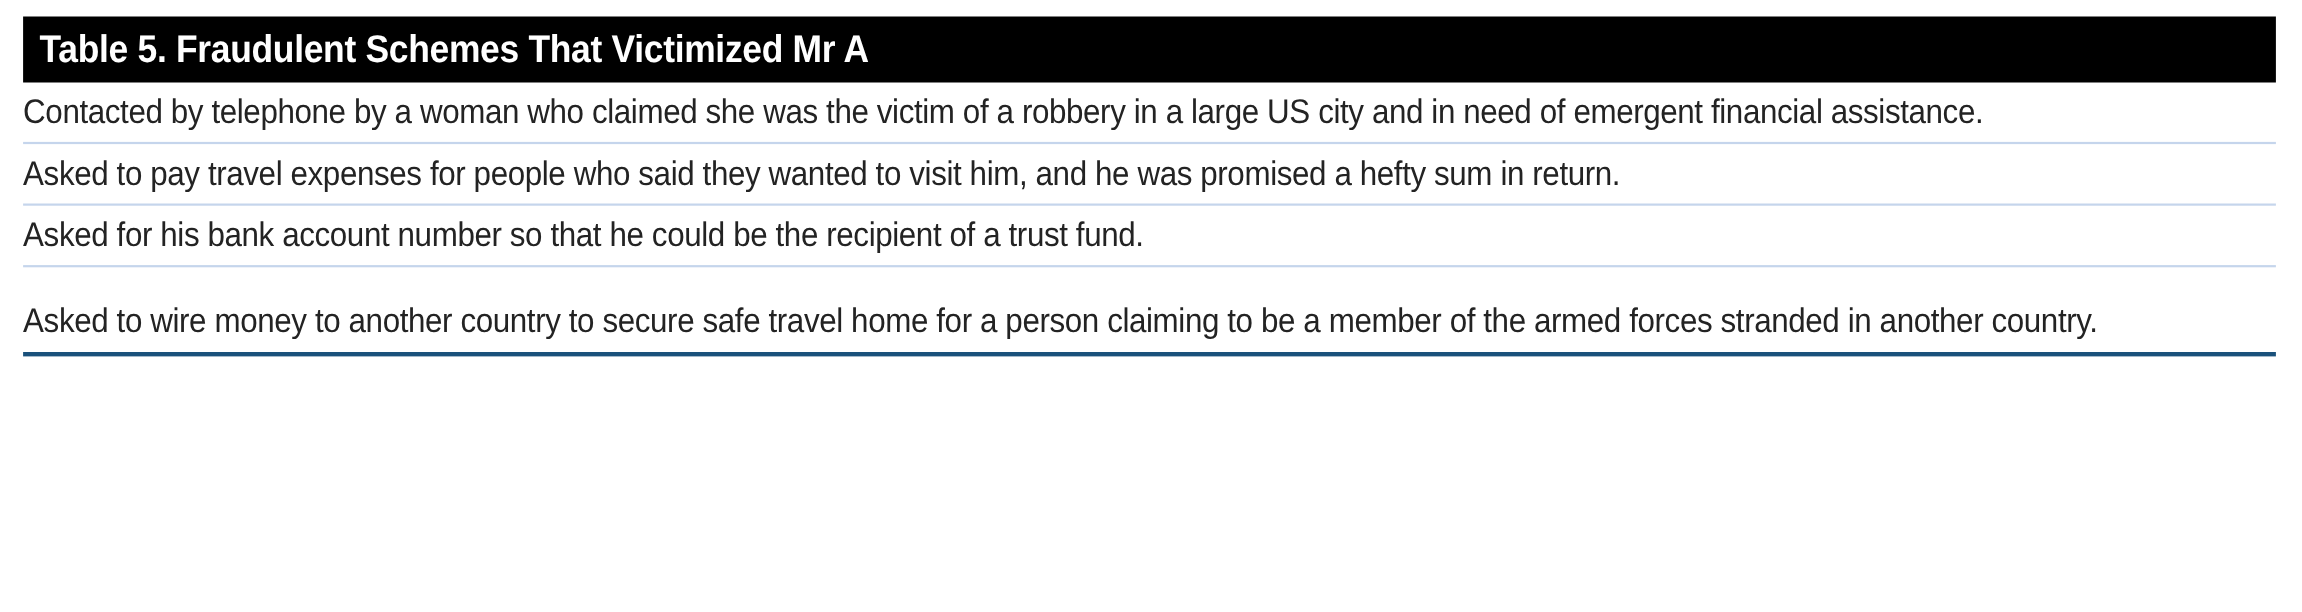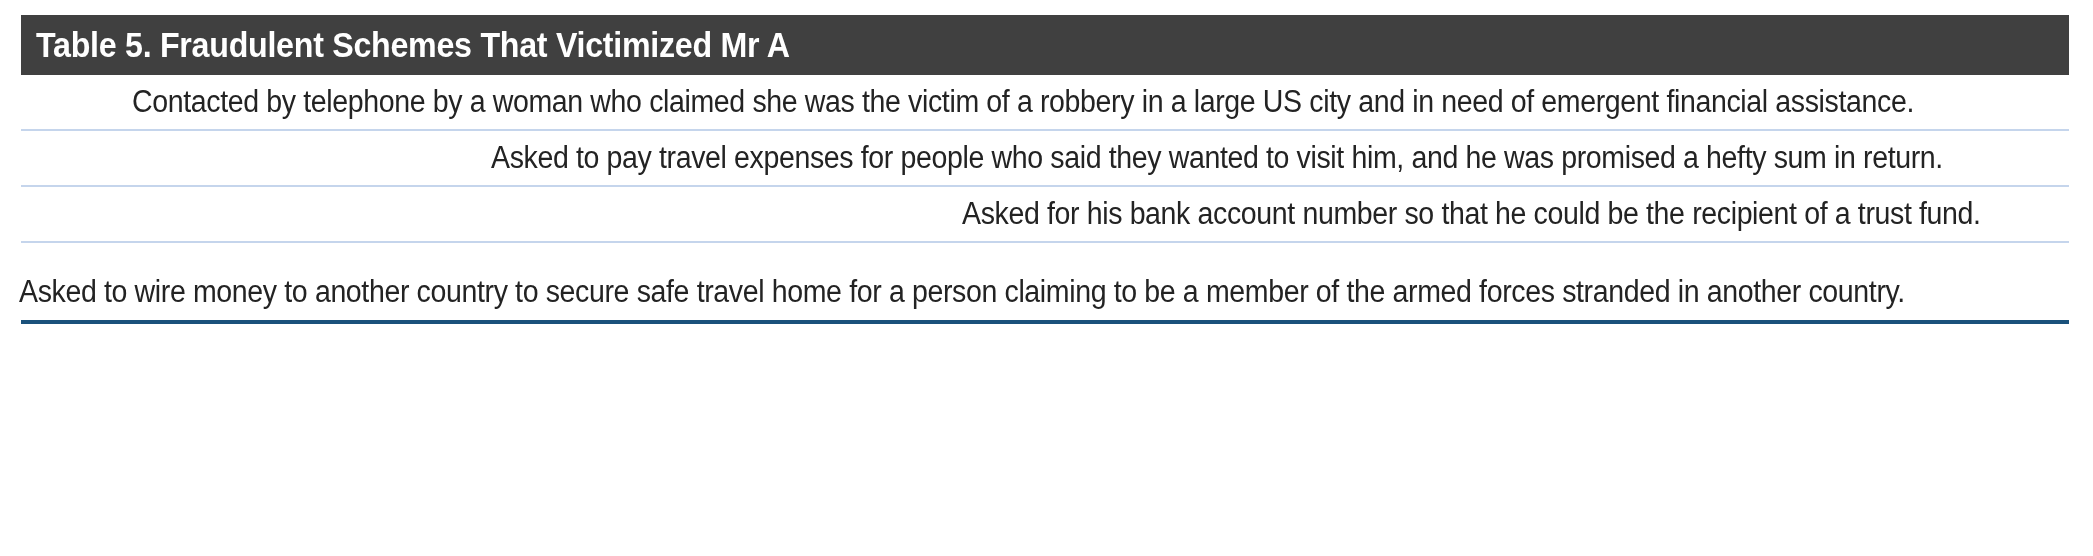--- a/index.html
+++ b/index.html
@@ -14,21 +14,21 @@
     font-family: "Liberation Sans", sans-serif;
     overflow: hidden;
   }
   .table-wrap {
     position: absolute;
     left: 21px;
     top: 15px;
     width: 2048px;
   }
   .table-header {
-    background: #404040;
+    background: #000000;
     height: 60px;
     display: flex;
     align-items: center;
     padding-left: 15px;
     box-sizing: border-box;
   }
   .table-title {
     color: #ffffff;
     font-weight: bold;
     font-size: 35px;
@@ -39,21 +39,20 @@
   }
   .table-body {
     border-bottom: 4px solid #1A517B;
   }
   .table-row {
     height: 56px;
     display: flex;
     align-items: center;
     border-bottom: 2px solid #C5D5EC;
     box-sizing: border-box;
-    justify-content: flex-end;
   }
   .table-row:last-child {
     border-bottom: none;
     margin-top: 21px;
   }
   .row-text {
     font-size: 31px;
     color: #232323;
     letter-spacing: -0.4px;
     transform: scaleX(0.92);

